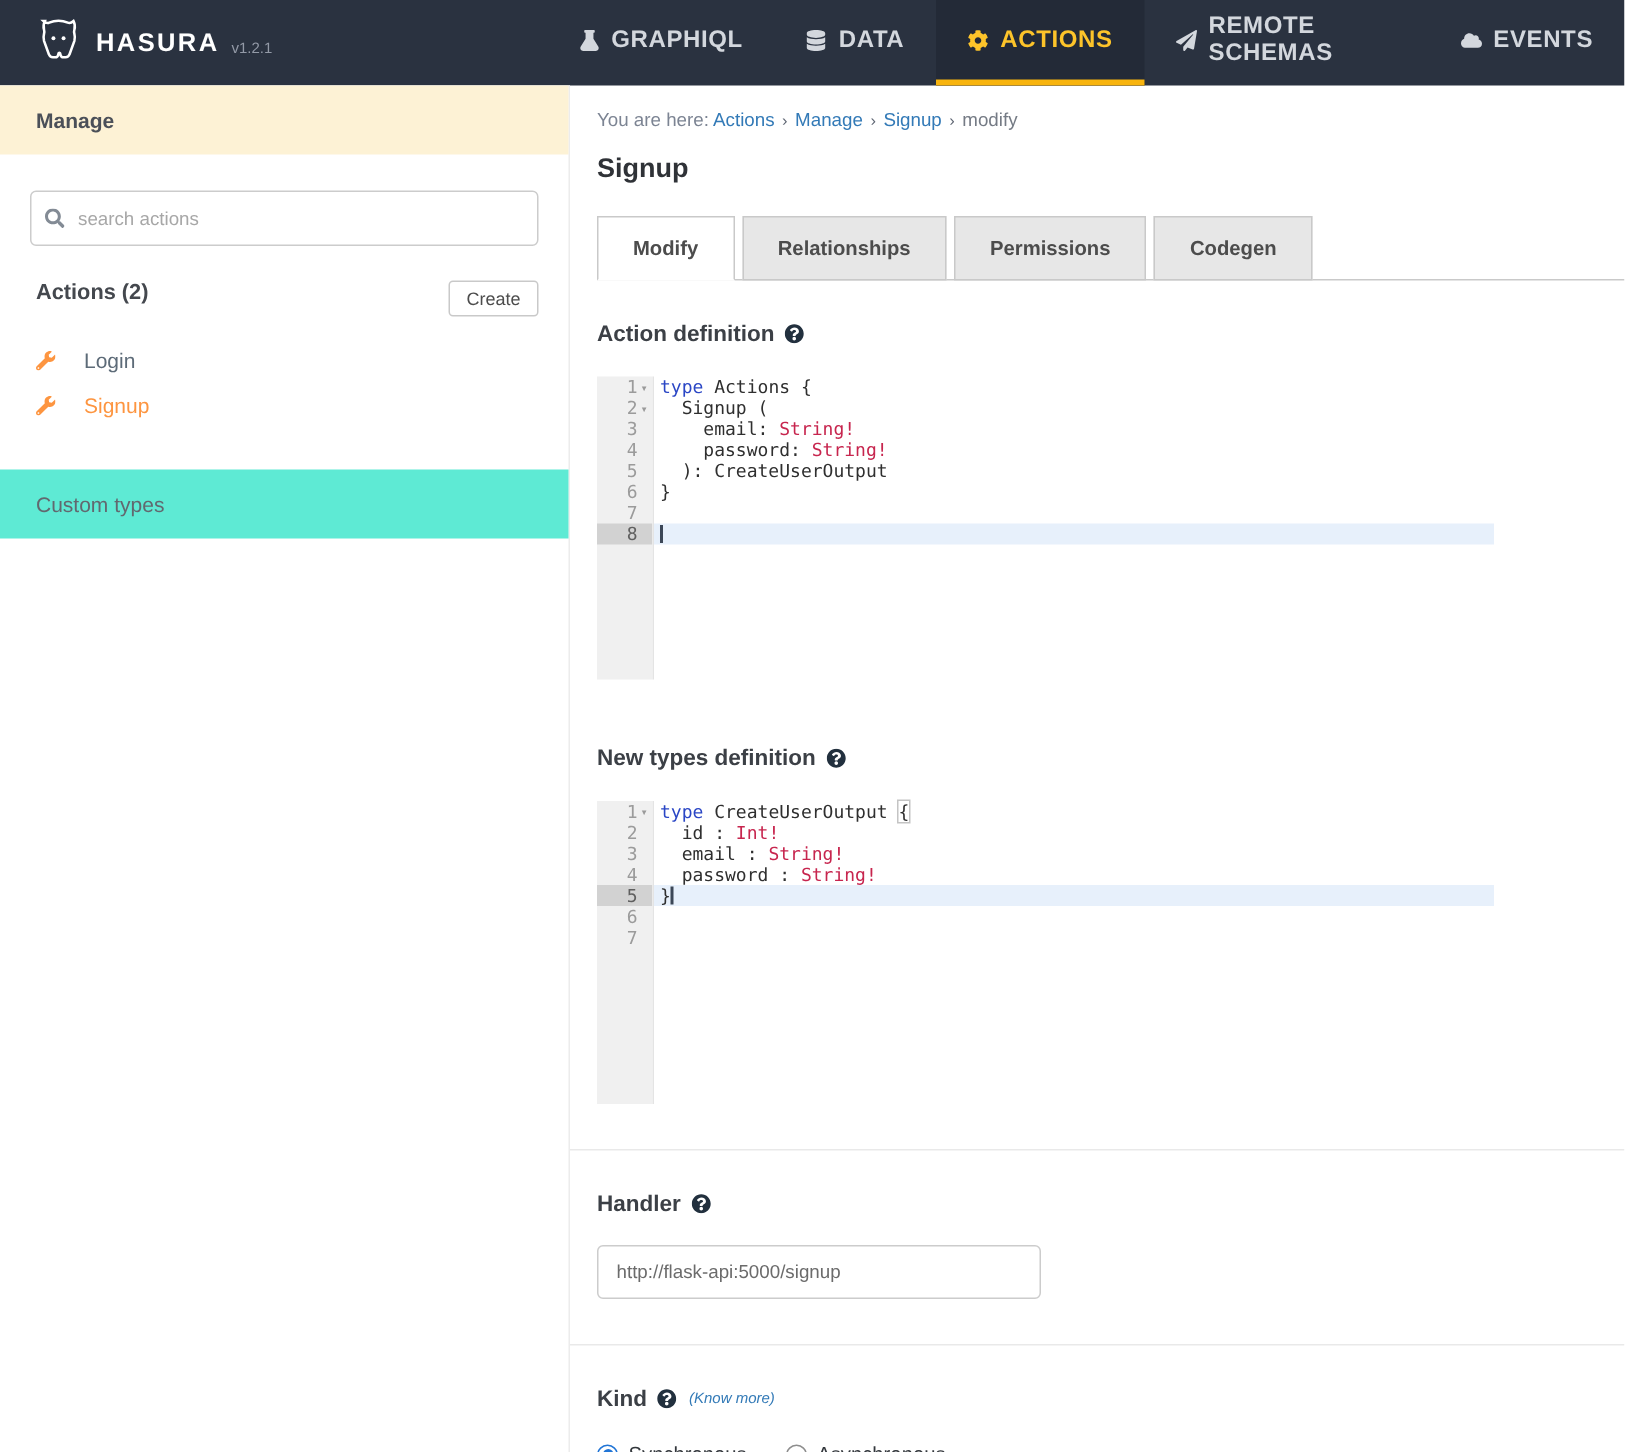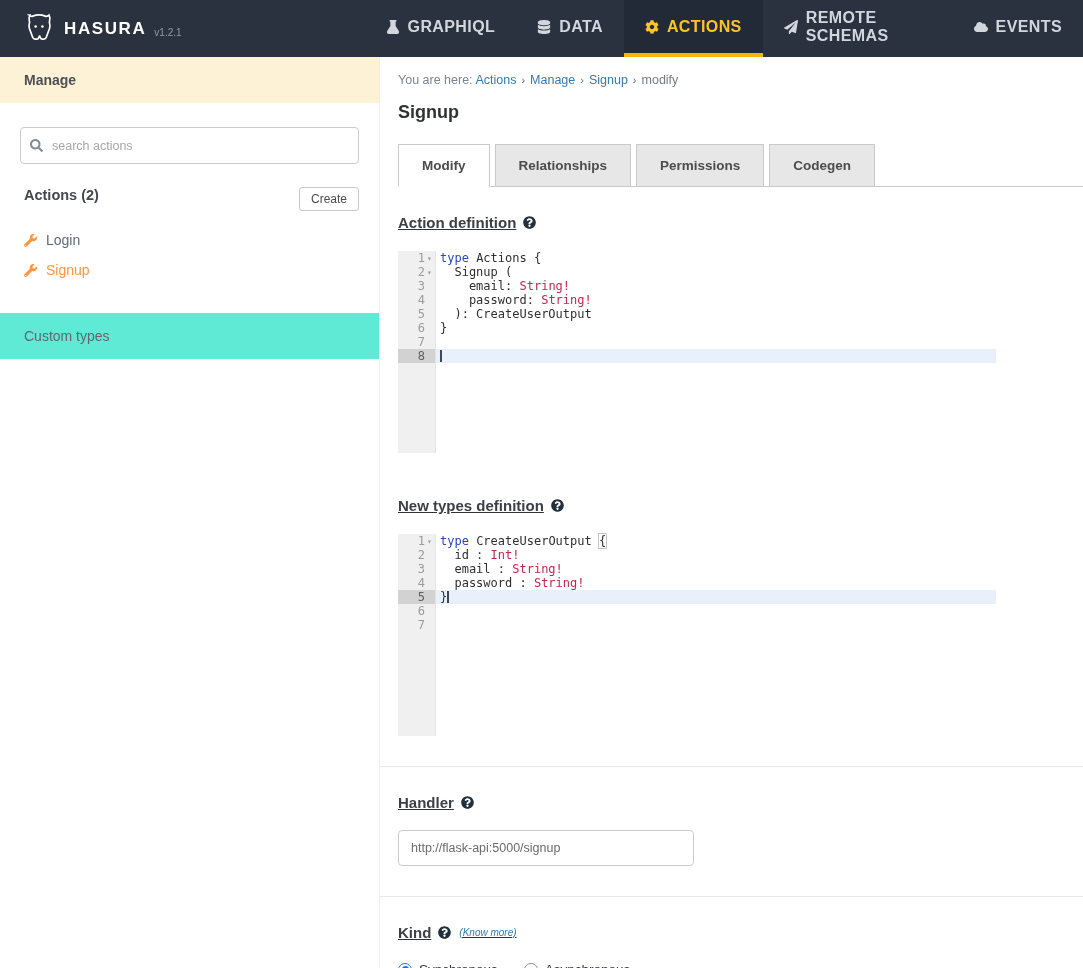--- a/index.html
+++ b/index.html
@@ -37,37 +37,37 @@
     padding:0 10px 0 31px; font-size:12.5px; color:#0c4a6e; outline:none; font-family:inherit;
   }
   .search-input::placeholder { color:#a7a7a7; }
   .actions-head { display:flex; justify-content:space-between; margin:23px 20px 0 24px; }
   .actions-title { font-weight:700; font-size:14.5px; color:#44484e; }
   .create-btn {
     font-size:12px; color:#4c4c4c; background:#fff; border:1px solid #c9c9c9;
     border-radius:3px; padding:4px 11px; cursor:pointer; font-family:inherit;
   }
   .action-list { list-style:none; margin:14px 0 0; padding:0; }
-  .action-item { display:flex; align-items:center; gap:9px; padding:7px 24px; font-size:14px; color:#5d6b78; cursor:pointer; }
+  .action-item { display:flex; align-items:center; gap:19px; padding:7px 24px; font-size:14px; color:#5d6b78; cursor:pointer; }
   .action-item .item-icon svg { width:13px; height:13px; fill:#fd9540; display:block; }
   .action-item.active { color:#fd9540; }
   .custom-types { margin-top:28px; background:#5eead4; padding:15px 24px; font-size:14px; color:#62686f; cursor:pointer; }
   
   .breadcrumb { font-size:12.5px; color:#7c8493; }
   .crumb-link { color:#337ab7; cursor:pointer; }
   .crumb-sep { margin:0 5px; color:#5f6673; font-size:11px; }
   .crumb-last { color:#757b85; }
   .page-title { font-size:18px; font-weight:700; color:#2f3237; margin:15px 0 0; }
   .tabs { display:flex; margin-top:21px; border-bottom:1px solid #c9c9c9; }
   .tab {
     padding:13px 23px; font-size:13.5px; font-weight:600; color:#4c4c4c;
     background:#e7e7e7; border:1px solid #c9c9c9; margin-right:5px; margin-bottom:-1px; cursor:pointer;
   }
   .tab.active { background:#fff; border-bottom-color:#fff; }
-  .section-head { display:flex; align-items:center; gap:7px; margin-top:27px;text-decoration:underline; }
+  .section-head { display:flex; align-items:center; gap:7px; margin-top:27px; }
   .section-head.mt-lg { margin-top:44px; }
   .section-head h3 { margin:0; font-size:15px; font-weight:700; color:#3c4046; }
   .help-icon svg { width:13px; height:13px; fill:#22303e; display:block; cursor:pointer; }
   .know-more { font-size:10px; font-style:italic; color:#337ab7; margin-left:1px; cursor:pointer; }
   
   .editor {
     display:flex; width:598px; height:202px; margin-top:20px;
     font-family:"DejaVu Sans Mono", monospace; font-size:12px;
   }
   .gutter { width:37px; background:#f0f0f0; flex-shrink:0; }

